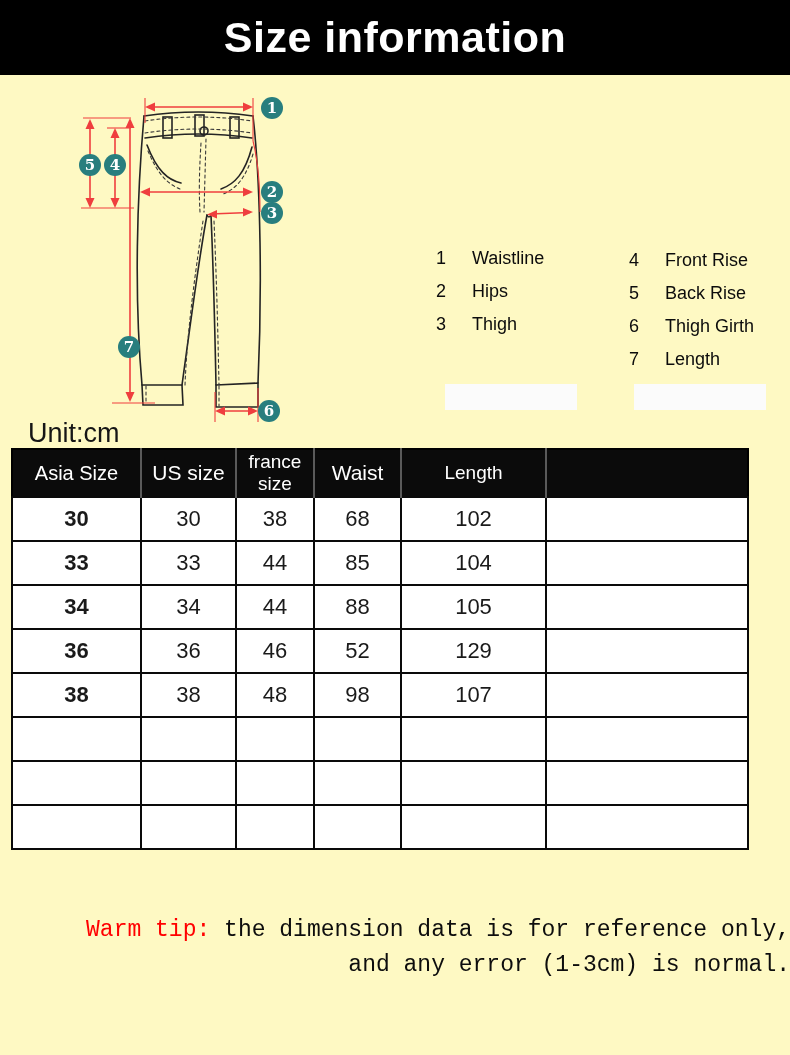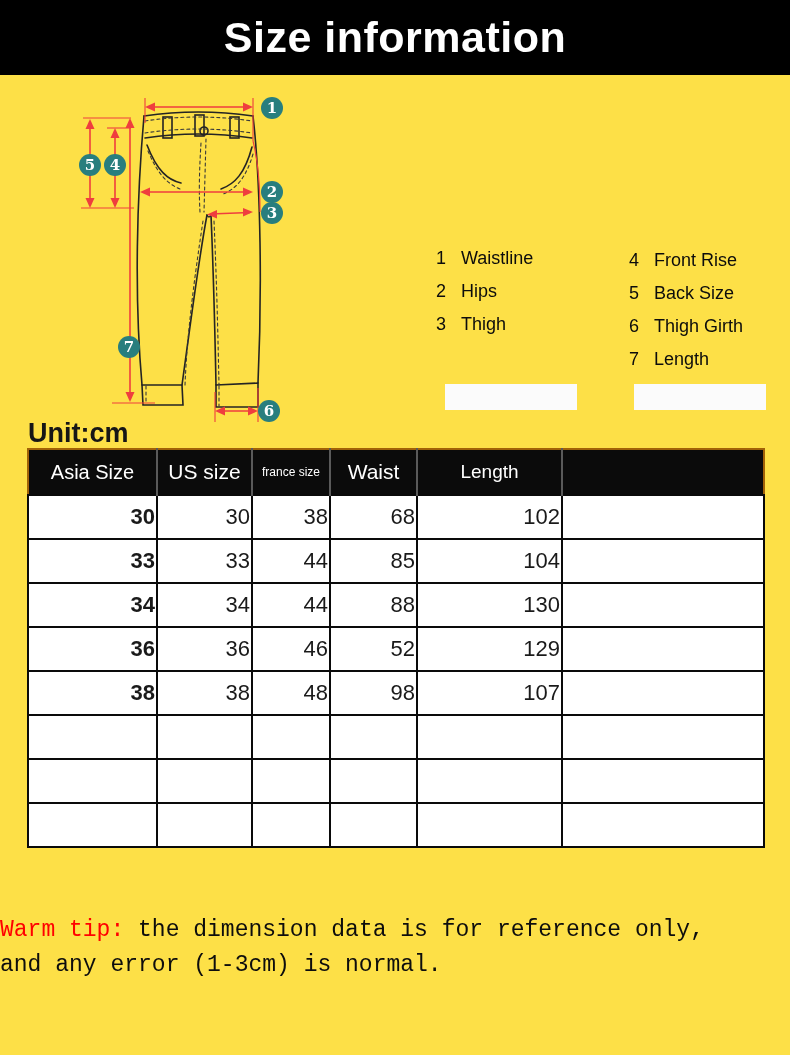--- a/index.html
+++ b/index.html
@@ -1,16 +1,16 @@
 <!DOCTYPE html>
 <html><head>
 <meta charset="utf-8">
 <style>
   html,body{margin:0;padding:0;background:#fff;}
-  #page{position:relative;width:790px;height:1055px;background:#fde047;overflow:hidden;
+  #page{position:relative;width:790px;height:1055px;background:#fef9c3;overflow:hidden;
         font-family:"Liberation Sans",sans-serif;color:#111;}
 
   
   .banner{position:absolute;left:0;top:0;width:790px;height:75px;background:var(--banner-bg,#000);
           display:flex;align-items:center;justify-content:center;}
   .banner h1{margin:0;color:#fff;font-size:43px;font-weight:bold;letter-spacing:.5px;}
 
   
   .diagram-svg{position:absolute;left:60px;top:85px;width:240px;height:345px;}
   .ink{fill:none;stroke:#242424;stroke-width:1.6;stroke-linecap:round;}
@@ -20,46 +20,46 @@
   .red-head{fill:var(--arrow-red,#ef3e3e);stroke:none;}
   .callout-circle{fill:var(--circle-teal,#287e7e);stroke:none;}
   .callout-num{fill:#fff;font-family:"DejaVu Serif",serif;font-size:15px;font-weight:bold;text-anchor:middle;}
 
   
   .legend{position:absolute;display:flex;flex-direction:column;}
   .legend-left{left:433px;top:242px;}
   .legend-right{left:626px;top:244px;}
   .legend-row{height:33px;display:flex;align-items:center;font-size:18px;color:#0c0c0c;}
   .legend-num{width:16px;text-align:center;}
-  .legend-label{margin-left:12px;white-space:nowrap;text-align:right;}
+  .legend-label{margin-left:23px;white-space:nowrap;text-align:right;}
   .ghost{position:absolute;width:132px;height:26px;background:#fbfbfb;}
   .ghost-a{left:445px;top:384px;}
   .ghost-b{left:634px;top:384px;}
 
   
-  .unit-label{position:absolute;left:28px;top:418px;font-size:27px;font-weight:700;color:#161616;}
-
-  
-  table.size-table{position:absolute;left:27px;top:448px;width:736px;border-collapse:collapse;
-                   table-layout:fixed;border:2px solid #a16207;}
+  .unit-label{position:absolute;left:28px;top:418px;font-size:27px;font-weight:400;color:#161616;}
+
+  
+  table.size-table{position:absolute;left:11px;top:448px;width:736px;border-collapse:collapse;
+                   table-layout:fixed;border:2px solid #000000;}
   table.size-table th{background:#0b0b0b;color:#fff;height:42px;font-weight:normal;
                       border-left:2px solid #5a5a5a;vertical-align:middle;text-align:center;}
   table.size-table th:first-child{border-left:none;}
-  table.size-table td{border:2px solid #0a0a0a;height:40px;text-align:right;vertical-align:middle;
+  table.size-table td{border:2px solid #0a0a0a;height:40px;text-align:center;vertical-align:middle;
                       font-size:22px;color:#1a1a1a;background:#fff;}
   th.h0{font-weight:bold;font-size:20px;}
   th.h1{font-size:21px;}
-  th.h2{font-size:12px;}
+  th.h2{font-size:19px;}
   th.h3{font-size:21px;margin-top:40px;}
   th.h4{font-size:19px;}
   td.c0{font-weight:bold;font-size:24px;color:#000;}
   td.c4{font-size:21px;}
 
   
-  .warm-tip{position:absolute;left:0;top:913px;width:790px;text-align:left;
+  .warm-tip{position:absolute;left:0;top:913px;width:790px;text-align:right;
             font-family:"Liberation Mono",monospace;font-size:23px;line-height:35px;color:#0d0d0d;}
   .tip-label{color:var(--tip-red,#f00);}
 </style>
 </head>
 <body>
 
 <div id="page" style="--banner-bg: #000000; --arrow-red: #ef3e3e; --circle-teal: #287e7e; --tip-red: #ff0000;">
 
   <div class="banner">
     <h1>Size information</h1>
@@ -171,21 +171,21 @@
     </div>
   </div>
 
   <div class="legend legend-right">
     <div class="legend-row">
       <span class="legend-num">4</span>
       <span class="legend-label">Front Rise</span>
     </div>
     <div class="legend-row">
       <span class="legend-num">5</span>
-      <span class="legend-label">Back Size</span>
+      <span class="legend-label">Back Rise</span>
     </div>
     <div class="legend-row">
       <span class="legend-num">6</span>
       <span class="legend-label">Thigh Girth</span>
     </div>
     <div class="legend-row">
       <span class="legend-num">7</span>
       <span class="legend-label">Length</span>
     </div>
   </div>
@@ -226,21 +226,21 @@
           <td class="c2">44</td>
           <td class="c3">85</td>
           <td class="c4">104</td>
           <td class="c5"></td>
         </tr>
         <tr>
           <td class="c0">34</td>
           <td class="c1">34</td>
           <td class="c2">44</td>
           <td class="c3">88</td>
-          <td class="c4">130</td>
+          <td class="c4">105</td>
           <td class="c5"></td>
         </tr>
         <tr>
           <td class="c0">36</td>
           <td class="c1">36</td>
           <td class="c2">46</td>
           <td class="c3">52</td>
           <td class="c4">129</td>
           <td class="c5"></td>
         </tr>

